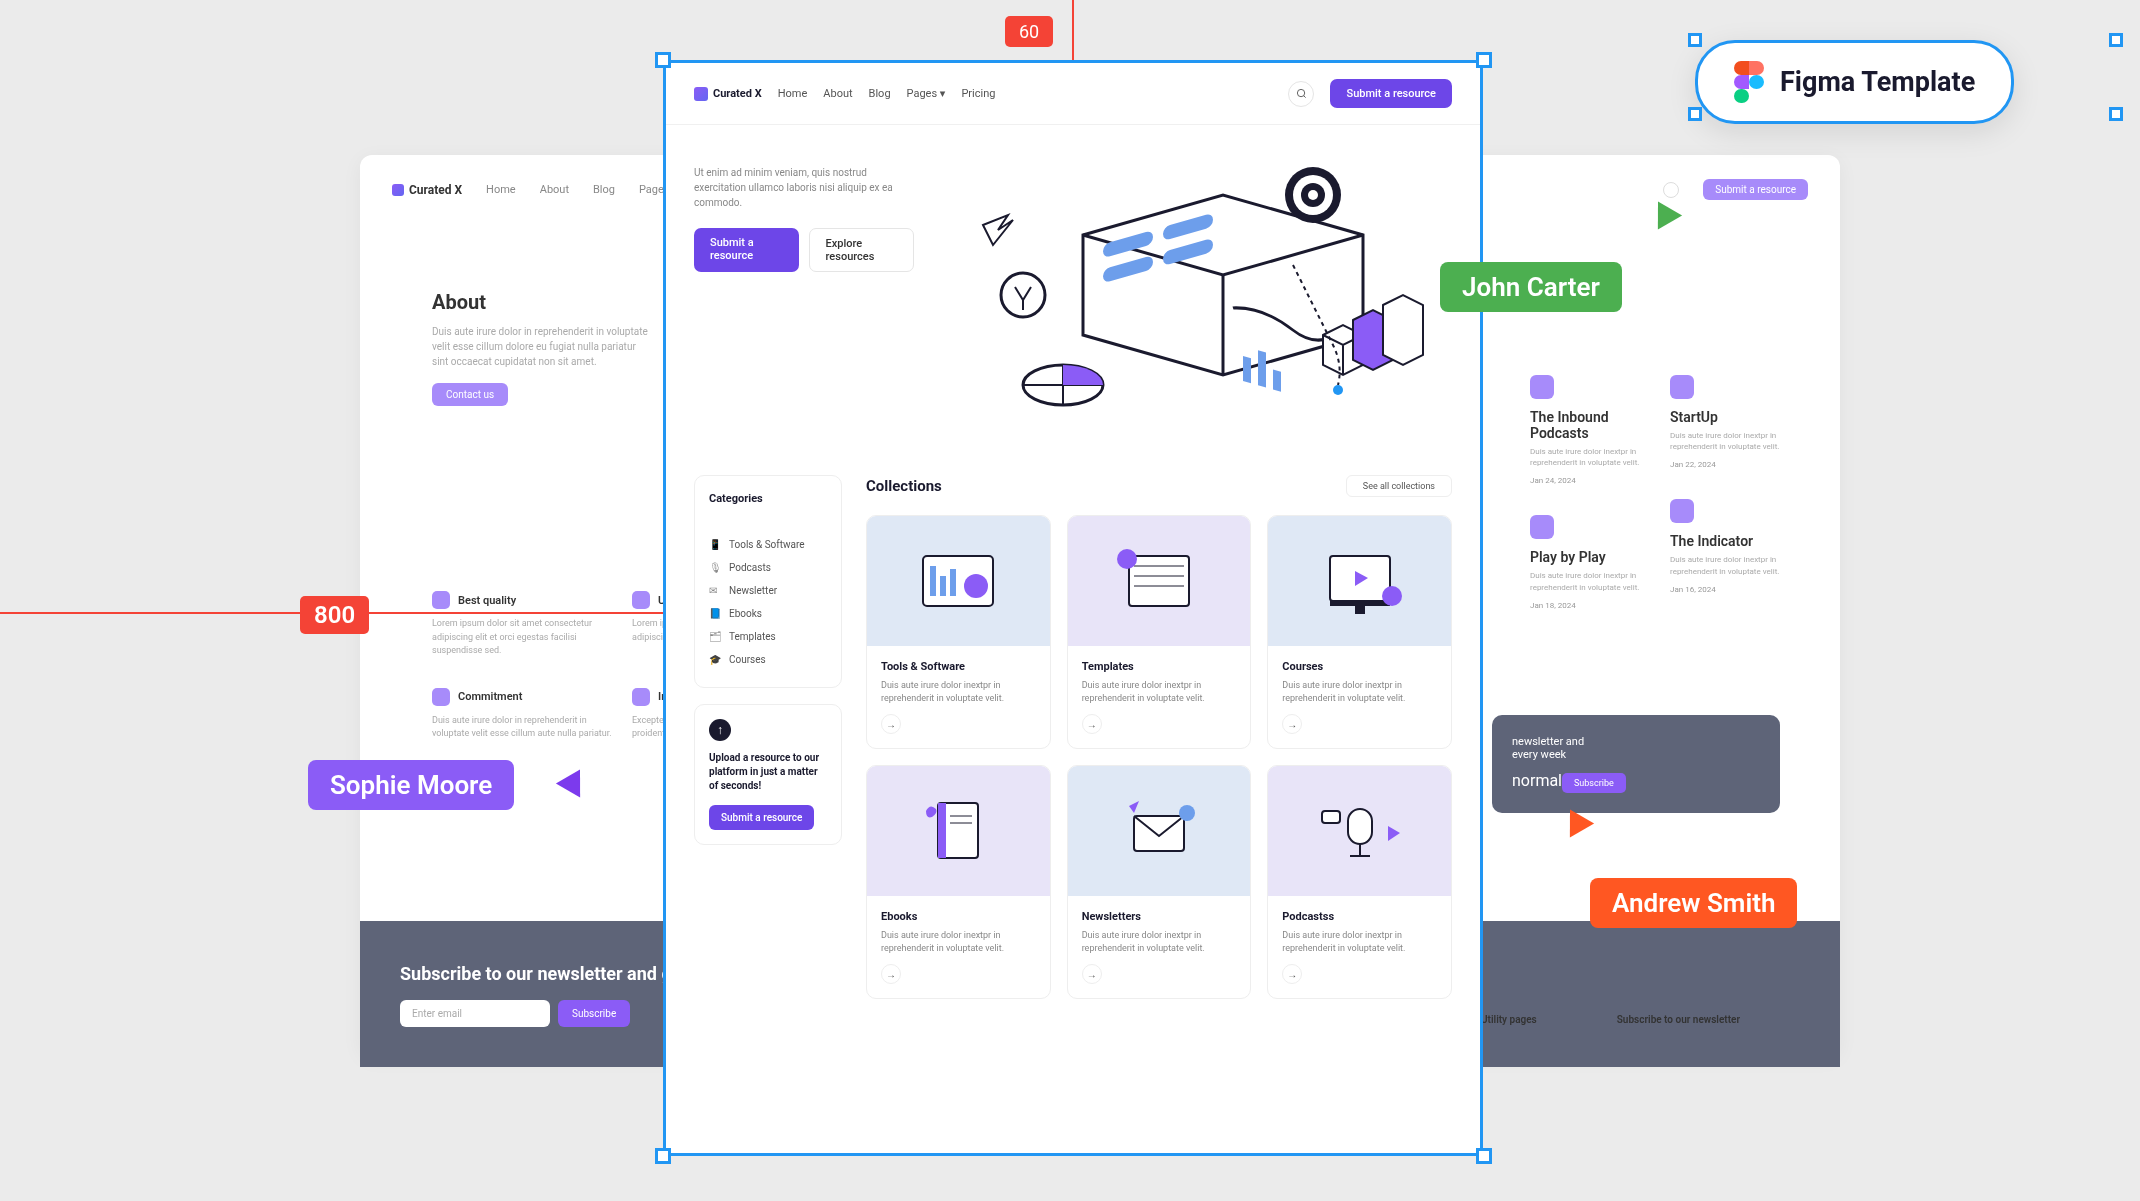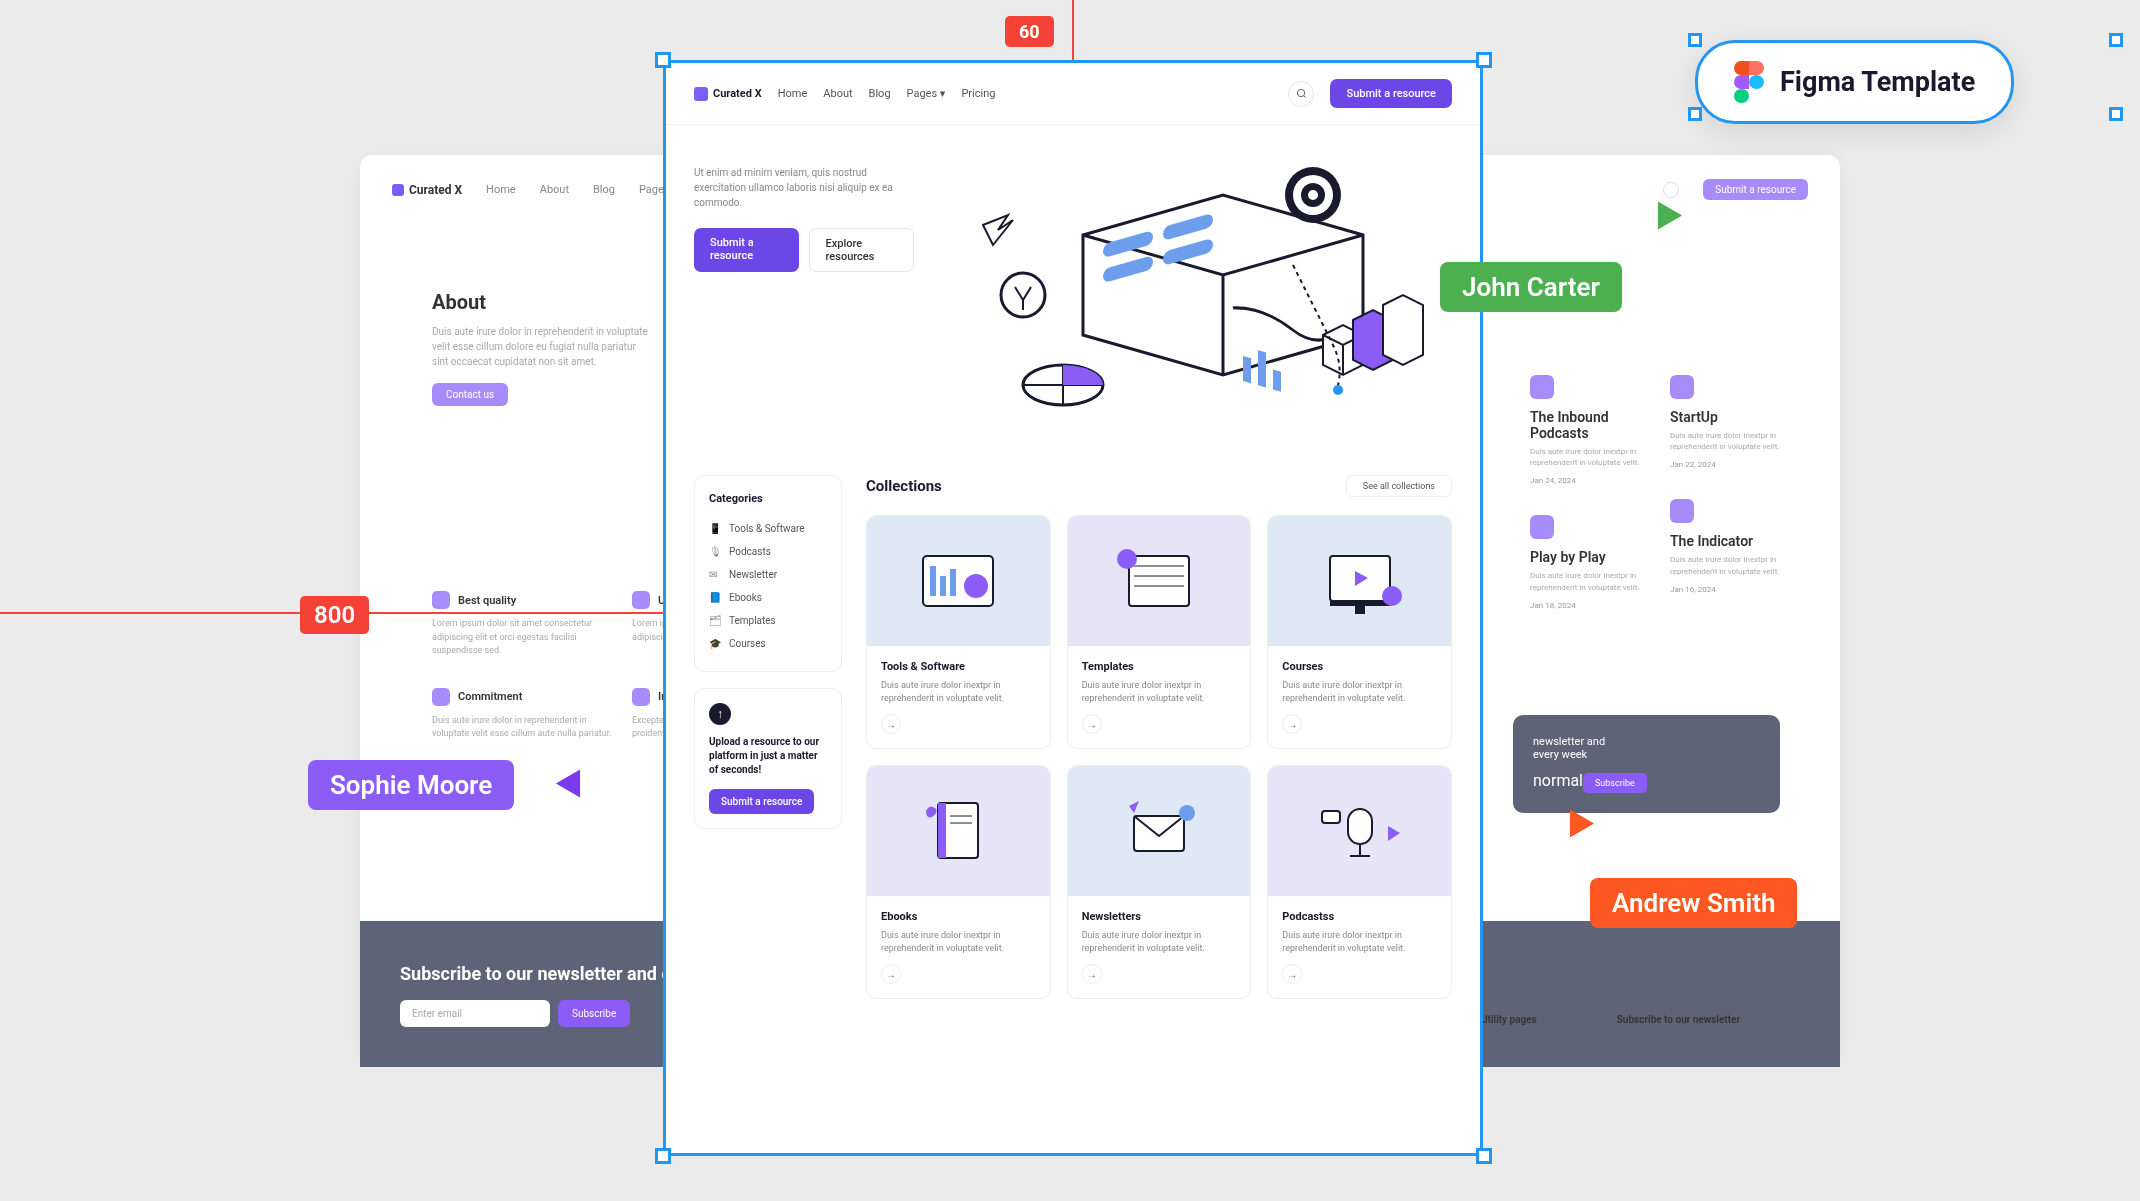--- a/index.html
+++ b/index.html
@@ -28,28 +28,28 @@
 .bg-email-row{display:flex;gap:8px;margin-top:14px}
 .bg-email{background:#fff;border-radius:6px;padding:8px 12px;font-size:10px;color:#aaa;width:150px}
 .bg-sub-btn{background:#8b5cf6;color:#fff;padding:8px 14px;border-radius:6px;font-size:10px}
 .bg-right-cards{position:absolute;right:60px;top:220px;display:flex;gap:30px}
 .bg-card-col{display:flex;flex-direction:column;gap:30px}
 .bg-rcard{width:110px}
 .bg-rcard-icon{width:24px;height:24px;background:#a78bfa;border-radius:6px;margin-bottom:10px}
 .bg-rcard-title{font-size:14px;font-weight:600;color:#333;margin-bottom:5px}
 .bg-rcard-text{font-size:8px;color:#aaa;line-height:1.4;margin-bottom:8px}
 .bg-rcard-date{font-size:8px;color:#999}
-.bg-right-newsletter{position:absolute;right:60px;top:560px;background:#5e6478;border-radius:10px;padding:20px;width:267px;color:#fff}
+.bg-right-newsletter{position:absolute;right:60px;top:560px;background:#5e6478;border-radius:10px;padding:20px;width:288px;color:#fff}
 .bg-rn-text{font-size:11px;margin-bottom:10px}
 .bg-rn-btn{background:#8b5cf6;color:#fff;padding:5px 12px;border-radius:5px;font-size:9px;display:inline-block}
 .bg-bottom-links{position:absolute;bottom:30px;right:100px;display:flex;gap:80px;font-size:10px;font-weight:600;color:#333}
 .main-frame{position:absolute;left:663px;top:60px;width:820px;height:1096px;background:#fff;border:3px solid #2196f3;overflow:hidden}
 .handle{position:absolute;width:16px;height:16px;background:#fff;border:3px solid #2196f3}
 .h-tl{left:655px;top:52px}.h-tr{left:1476px;top:52px}.h-bl{left:655px;top:1148px}.h-br{left:1476px;top:1148px}
-.anno-top{position:absolute;left:1005px;top:16px;background:#f44336;color:#fff;padding:5px 14px;border-radius:5px;font-size:18px;font-weight:700}
+.anno-top{position:absolute;left:1005px;top:16px;background:#f44336;color:#fff;padding:5px 14px;border-radius:5px;font-size:18px;font-weight:400}
 .anno-line-top{position:absolute;left:1072px;top:0;width:2px;height:60px;background:#f44336}
 .anno-left{position:absolute;left:300px;top:596px;background:#f44336;color:#fff;padding:5px 14px;border-radius:5px;font-size:24px;font-weight:600}
 .anno-line-left{position:absolute;left:0;top:612px;width:663px;height:2px;background:#f44336}
 .mf-nav{display:flex;align-items:center;padding:16px 28px;gap:16px;font-size:11px;color:#555;border-bottom:1px solid #f0f0f0}
 .mf-logo{font-weight:700;color:#1a1a2e;display:flex;align-items:center;gap:5px}
 .mf-logo-icon{width:14px;height:14px;background:linear-gradient(135deg,#8b5cf6,#6366f1);border-radius:3px}
 .mf-nav-item{color:#555;cursor:pointer}
 .mf-nav-spacer{flex:1}
 .mf-search-btn{width:26px;height:26px;border:1px solid #e5e5e5;border-radius:50%;display:flex;align-items:center;justify-content:center}
 .mf-submit{background:#6d46e8;color:#fff;padding:8px 16px;border-radius:7px;font-size:11px;font-weight:500}
@@ -58,21 +58,21 @@
 .mf-hero-left h1{font-size:22px;font-weight:700;color:#1a1a2e;line-height:1.3;margin-bottom:12px}
 .mf-hero-left p{font-size:10px;color:#888;line-height:1.5;margin-bottom:18px}
 .mf-hero-btns{display:flex;gap:10px}
 .mf-btn-primary{background:#6d46e8;color:#fff;padding:8px 16px;border-radius:7px;font-size:11px;font-weight:500}
 .mf-btn-secondary{border:1px solid #e5e5e5;color:#333;padding:8px 16px;border-radius:7px;font-size:11px;font-weight:500}
 .mf-hero-img{flex:1;height:260px;position:relative}
 .mf-hero-svg{width:100%;height:100%}
 .mf-body{display:flex;padding:20px 28px;gap:24px}
 .mf-sidebar{flex:0 0 148px}
 .mf-cat-box{border:1px solid #eee;border-radius:10px;padding:16px 14px;margin-bottom:16px}
-.mf-cat-title{font-size:11px;font-weight:700;color:#1a1a2e;margin-bottom:12px}
+.mf-cat-title{font-size:11px;font-weight:700;color:#1a1a2e;margin-bottom:28px}
 .mf-cat-item{display:flex;align-items:center;gap:8px;padding:6px 0;font-size:10px;color:#555}
 .mf-cat-icon{width:12px;color:#888}
 .mf-upload-box{border:1px solid #eee;border-radius:10px;padding:14px}
 .mf-upload-icon{width:22px;height:22px;background:#1a1a2e;border-radius:50%;display:flex;align-items:center;justify-content:center;color:#fff;font-size:12px;margin-bottom:10px}
 .mf-upload-text{font-size:10px;font-weight:700;color:#1a1a2e;line-height:1.4;margin-bottom:12px}
 .mf-upload-btn{background:#6d46e8;color:#fff;padding:7px 12px;border-radius:6px;font-size:10px;font-weight:500;display:inline-block}
 .mf-content{flex:1}
 .mf-coll-head{display:flex;align-items:center;justify-content:space-between;margin-bottom:18px}
 .mf-coll-title{font-size:15px;font-weight:700;color:#1a1a2e}
 .mf-see-all{border:1px solid #eee;border-radius:6px;padding:5px 16px;font-size:9px;color:#555}

